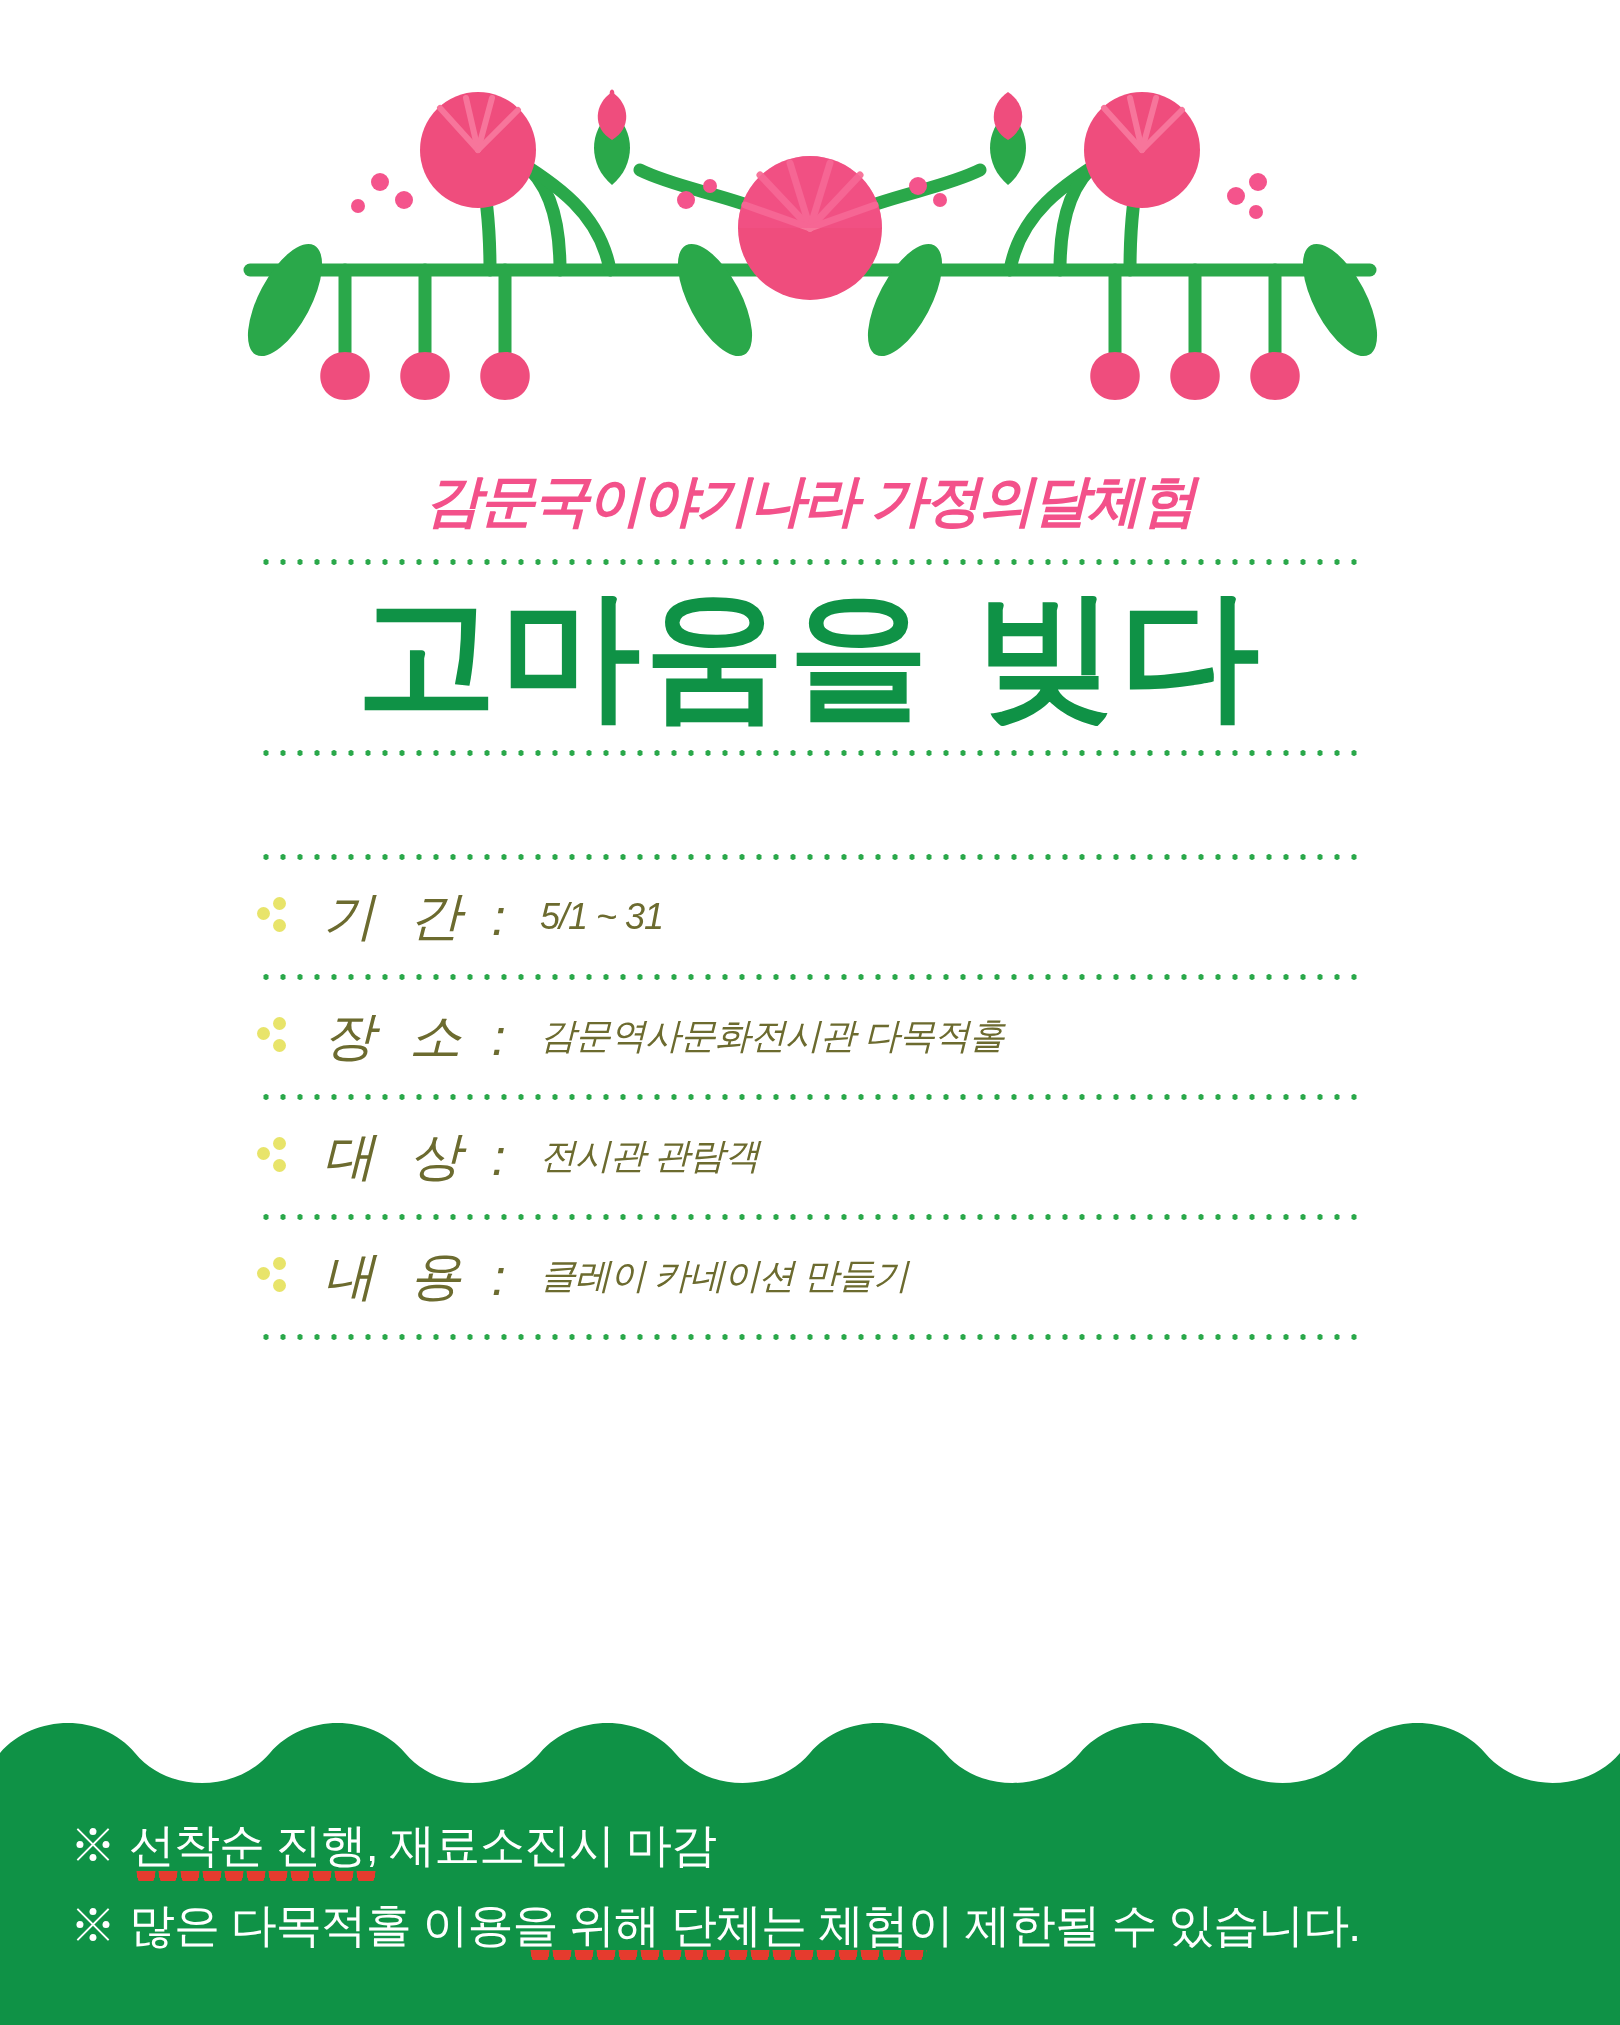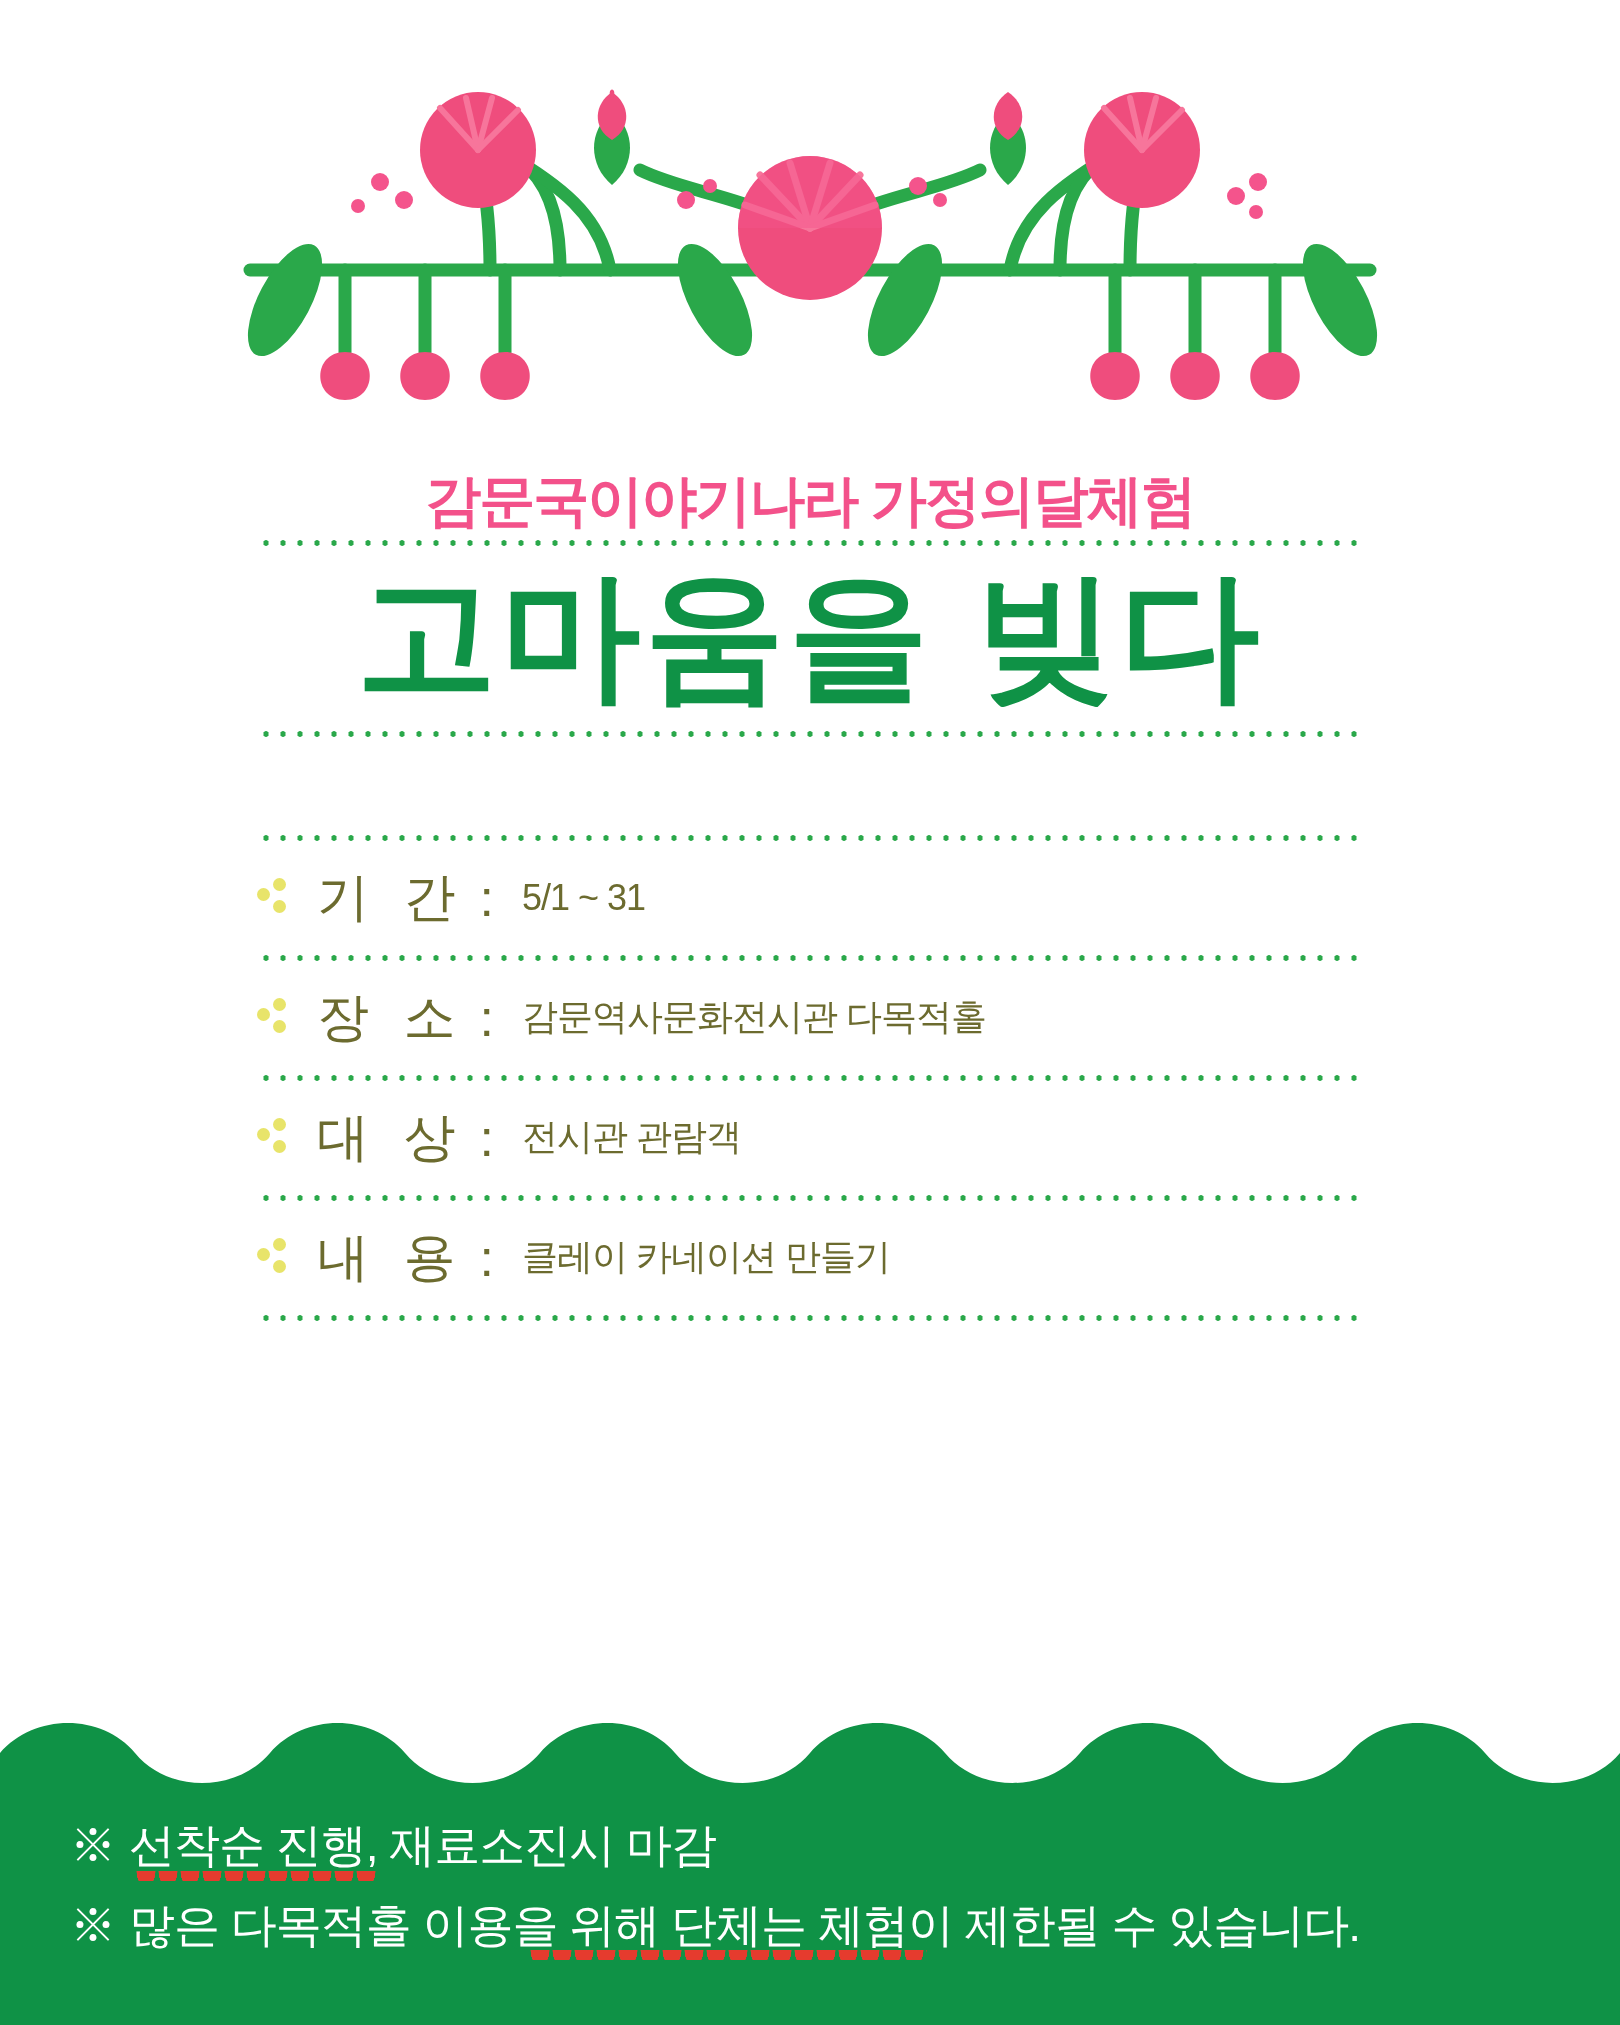--- a/index.html
+++ b/index.html
@@ -28,21 +28,22 @@
     width: 1620px;
     text-align: center;
     margin-top: 40px;
   }
   .subtitle {
     font-size: 56px;
     font-weight: bold;
     color: #f3518a;
     letter-spacing: -2px;
     line-height: 1.1;
-    margin-bottom: 7px;
+    margin-bottom: 26px;
+    font-style: italic;
   }
   .dotline {
     width: 1110px;
     margin: 0 auto;
     height: 8px;
     background-image: radial-gradient(circle, #2aa84a 2.6px, rgba(0,0,0,0) 3px);
     background-size: 17px 8px;
     background-repeat: repeat-x;
     background-position: center;
   }
@@ -57,21 +58,22 @@
 
   
   .info-wrap {
     width: 1110px;
     margin: 96px auto 0;
   }
   .info-row {
     display: flex;
     align-items: center;
     height: 112px;
-    gap: 18px;
+    gap: 24px;
+    font-style: italic;
   }
   .bullet {
     width: 44px;
     height: 44px;
     flex: 0 0 44px;
     position: relative;
   }
   .bullet i {
     position: absolute;
     display: block;

